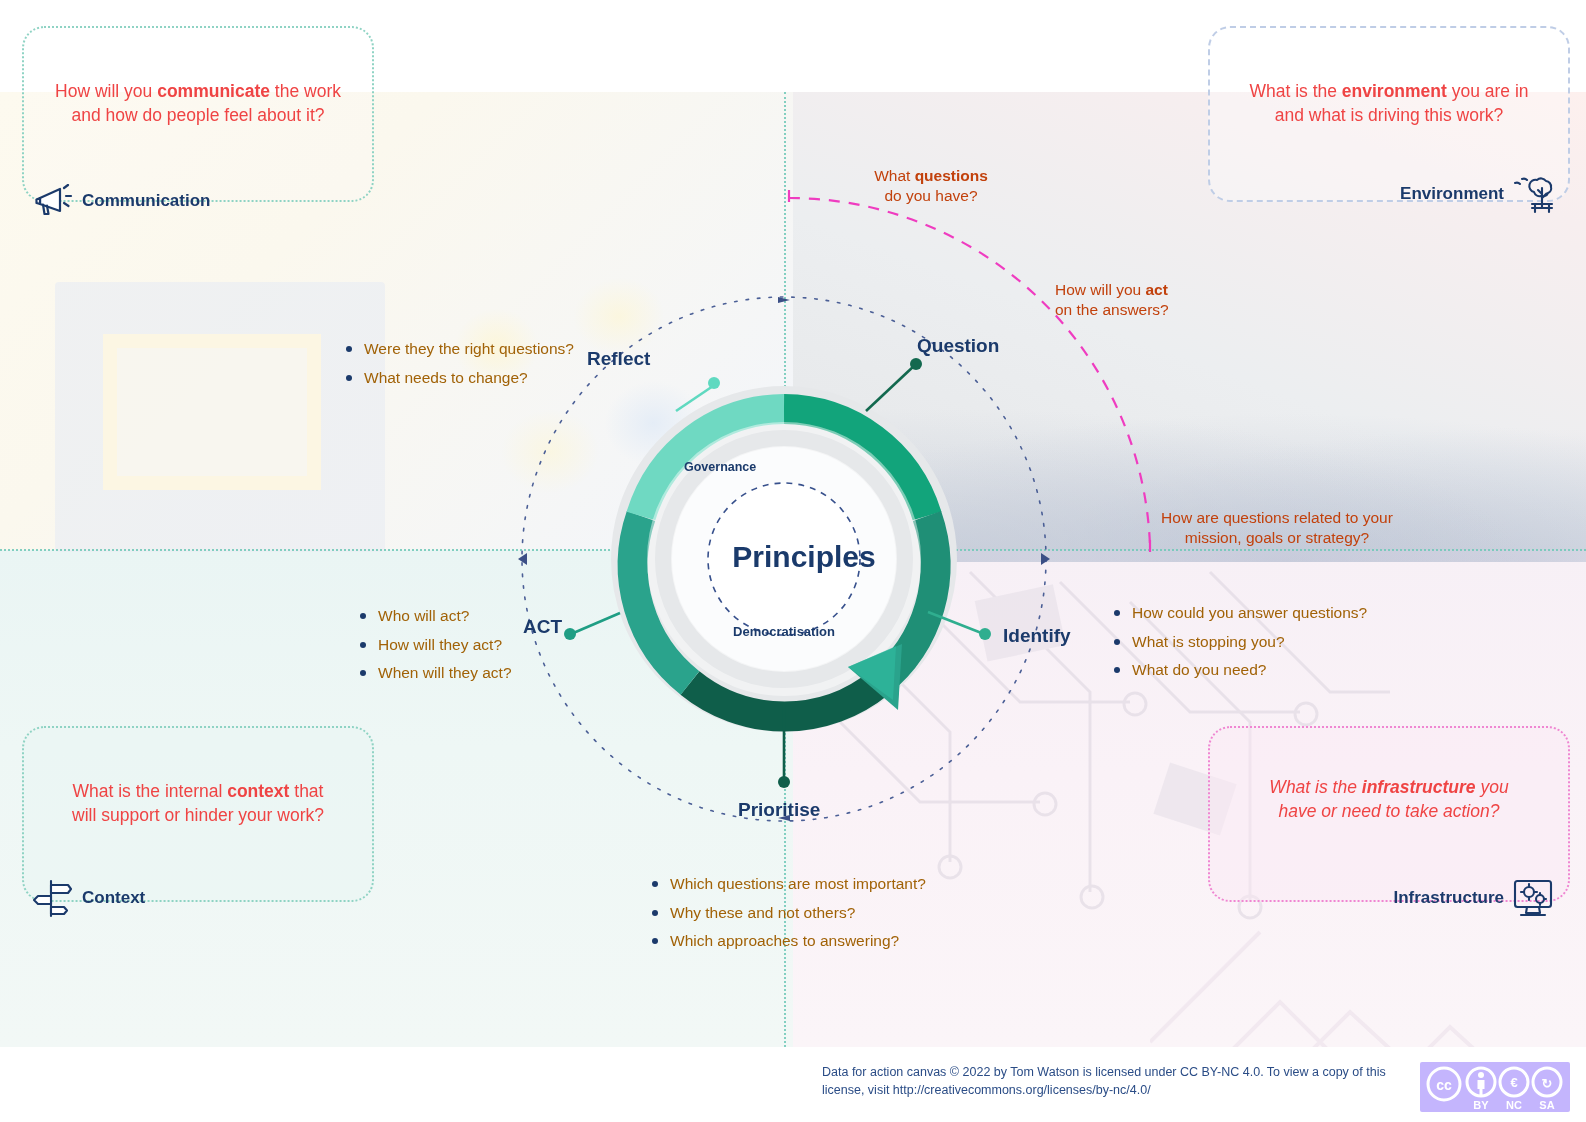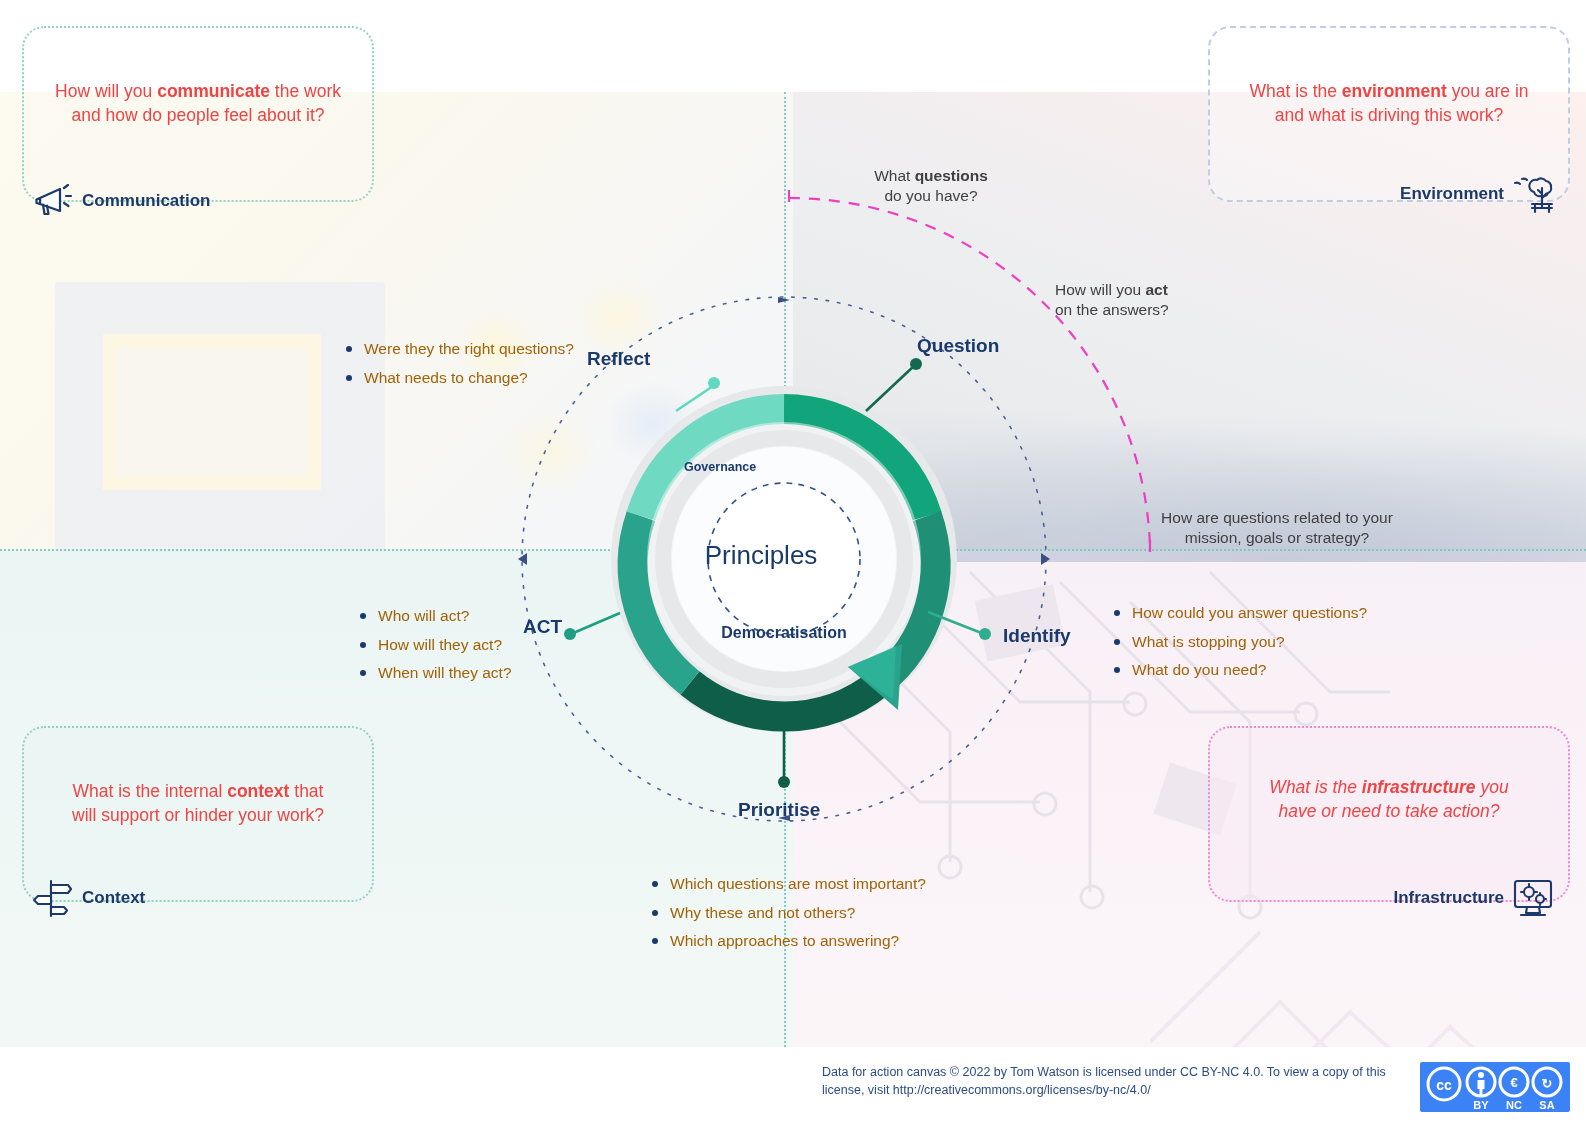--- a/index.html
+++ b/index.html
@@ -122,33 +122,33 @@
   .bullets li:before{
     content:"";position:absolute;left:-18px;top:5px;width:6px;height:6px;
     border-radius:50%;background:#1b3a6b;
   }
   #bullets-reflect{left:364px;top:341px;}
   #bullets-act{left:378px;top:608px;}
   #bullets-identify{left:1132px;top:605px;}
   #bullets-prioritise{left:670px;top:876px;}
 
   
-  .floatq{position:absolute;font-size:15.5px;line-height:1.32;color:#404040;}
+  .floatq{position:absolute;font-size:15.5px;line-height:1.32;color:#c2410c;}
   #fq-questions{left:806px;top:166px;text-align:center;width:250px;}
   #fq-act{left:1055px;top:280px;text-align:left;width:250px;}
   #fq-mission{left:1152px;top:508px;text-align:center;width:250px;}
 
   
   #footer-text{
     position:absolute;left:822px;top:1063px;width:580px;
     font-size:12.5px;line-height:1.45;color:#2a4c86;
   }
   #cc-badge{
     position:absolute;left:1420px;top:1062px;width:150px;height:50px;
-    background:#3b82f6;border-radius:2px;
+    background:#c4b5fd;border-radius:2px;
   }
 
   .ic{display:inline-block;}
 </style>
 </head>
 <body>
 
 <div class="canvas">
 
 
@@ -345,22 +345,22 @@
     <g>
       <circle cx="714" cy="383" r="6" fill="#5fd9c0"></circle>
       <circle cx="916" cy="364" r="6" fill="#13694f"></circle>
       <circle cx="570" cy="634" r="6" fill="#1f9e84"></circle>
       <circle cx="985" cy="634" r="6" fill="#2fae8f"></circle>
       <circle cx="784" cy="782" r="6" fill="#0f5e4a"></circle>
     </g>
   </svg>
 
   <div style="position:absolute;left:684px;top:460px;width:200px;text-align:left;font-size:12.5px;font-weight:bold;">Governance</div>
-  <div style="position:absolute;left:684px;top:624px;width:200px;text-align:center;font-size:16px;font-weight:bold;">Democratisation</div>
-  <div style="position:absolute;left:611px;top:540px;width:300px;text-align:center;font-size:26px;font-weight:normal;">Principles</div>
+  <div style="position:absolute;left:684px;top:624px;width:200px;text-align:center;font-size:13px;font-weight:bold;">Democratisation</div>
+  <div style="position:absolute;left:654px;top:540px;width:300px;text-align:center;font-size:30px;font-weight:bold;">Principles</div>
 
   <div class="stage-label" id="label-reflect">Reflect</div>
   <div class="stage-label" id="label-question">Question</div>
   <div class="stage-label" id="label-act">ACT</div>
   <div class="stage-label" id="label-identify">Identify</div>
   <div class="stage-label" id="label-prioritise">Prioritise</div>
 
   <div class="bullets" id="bullets-reflect">
     <ul>
       <li>Were they the right questions?</li>

